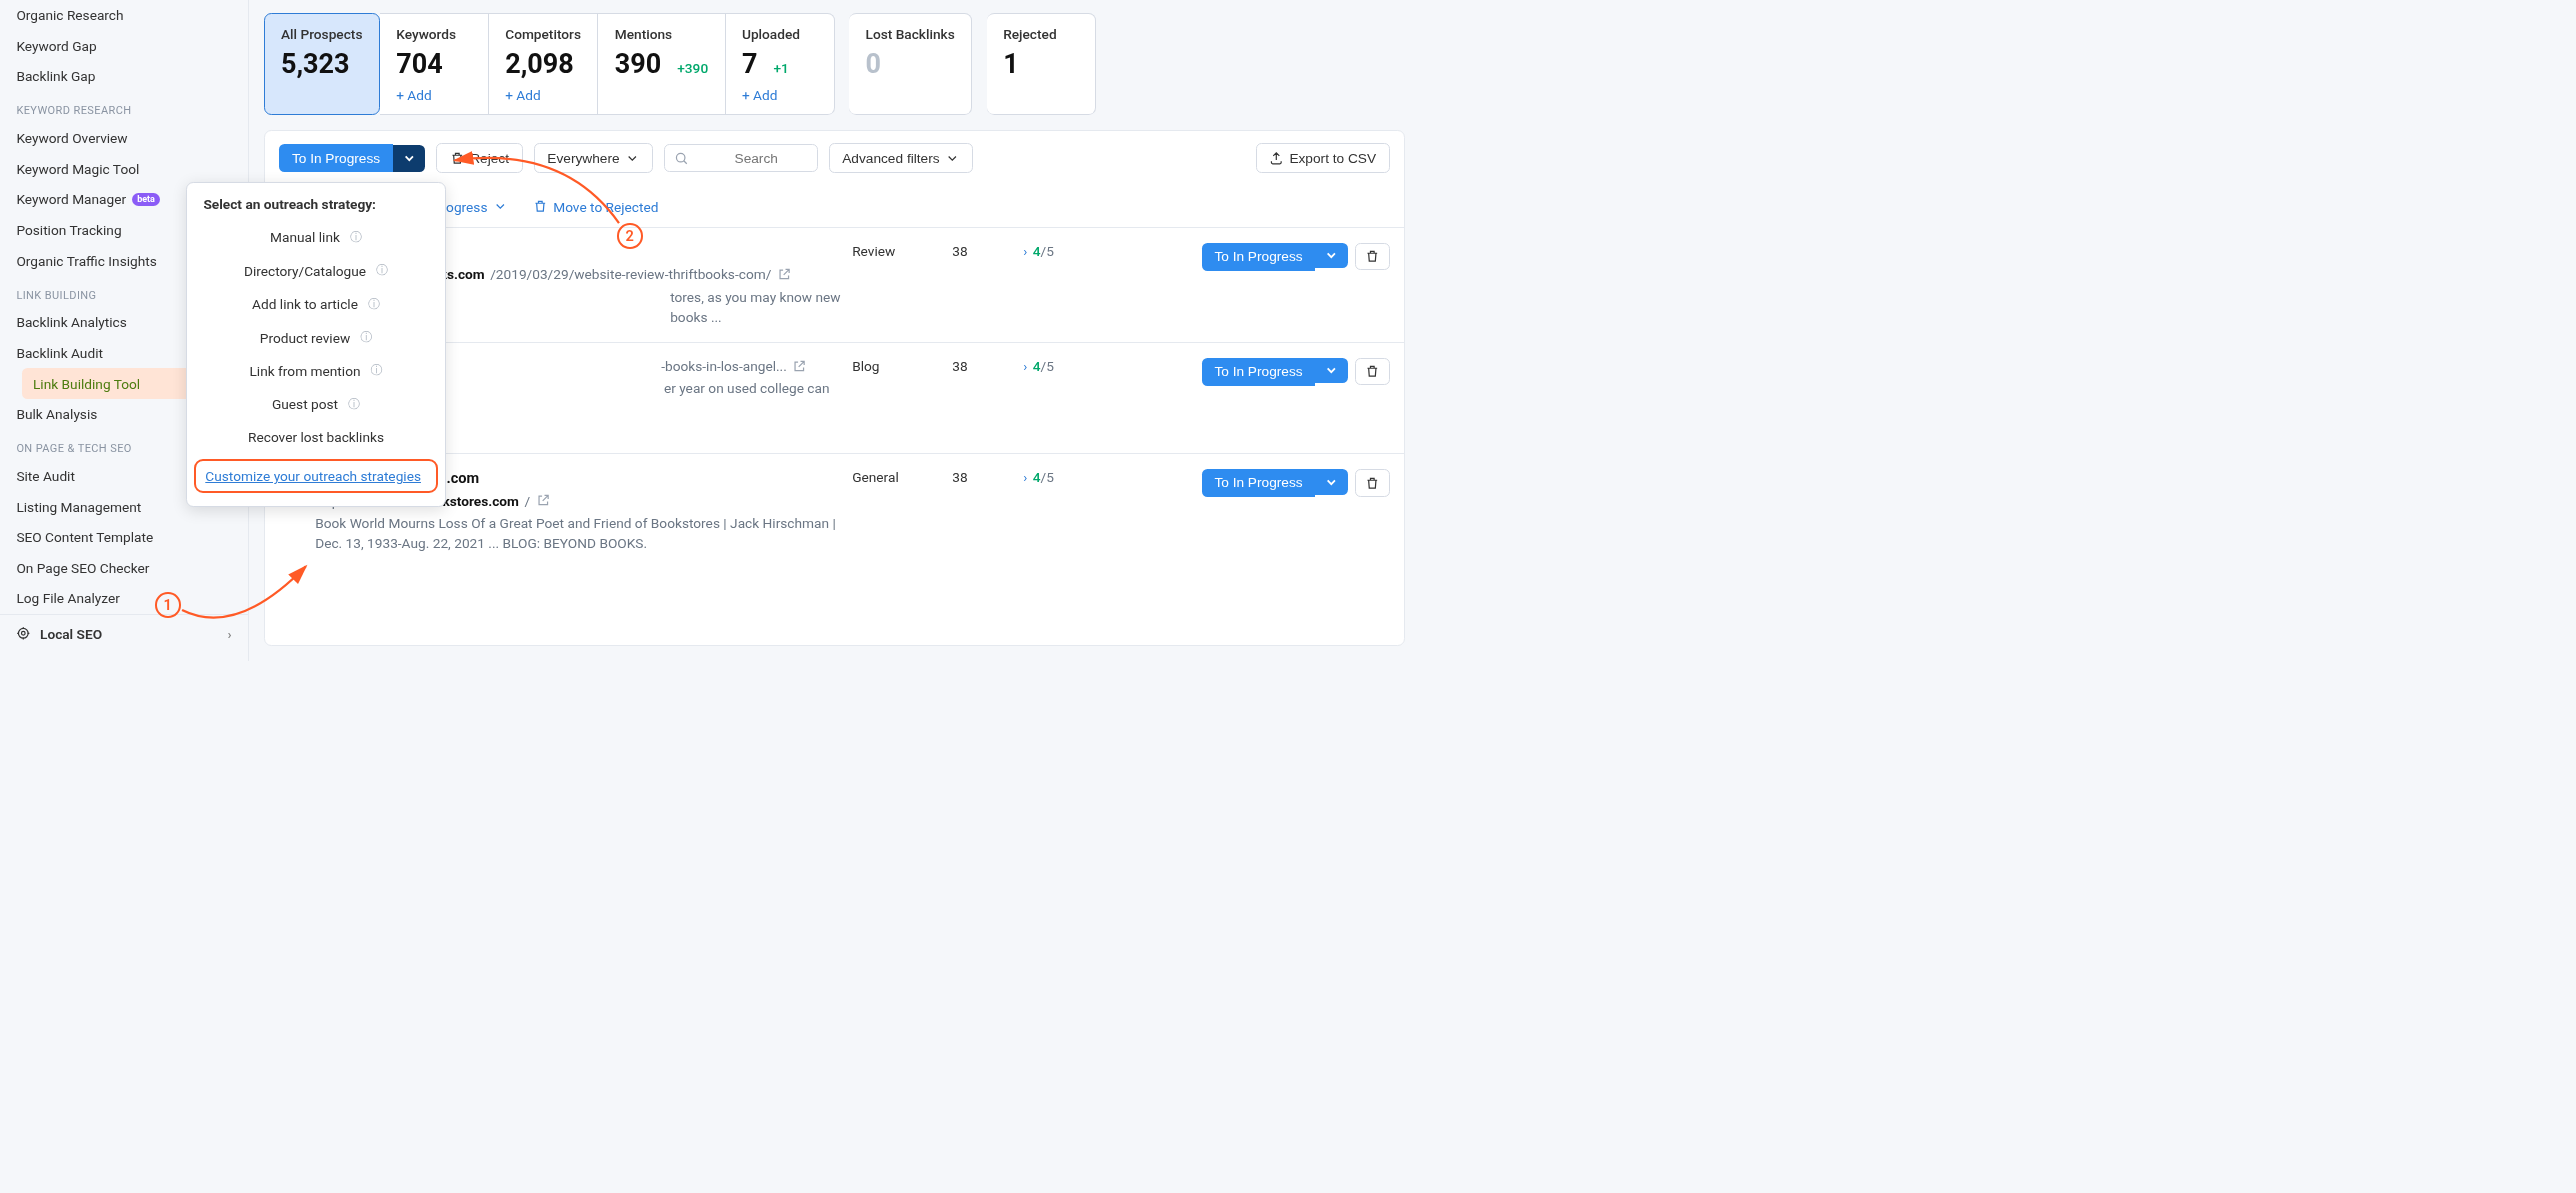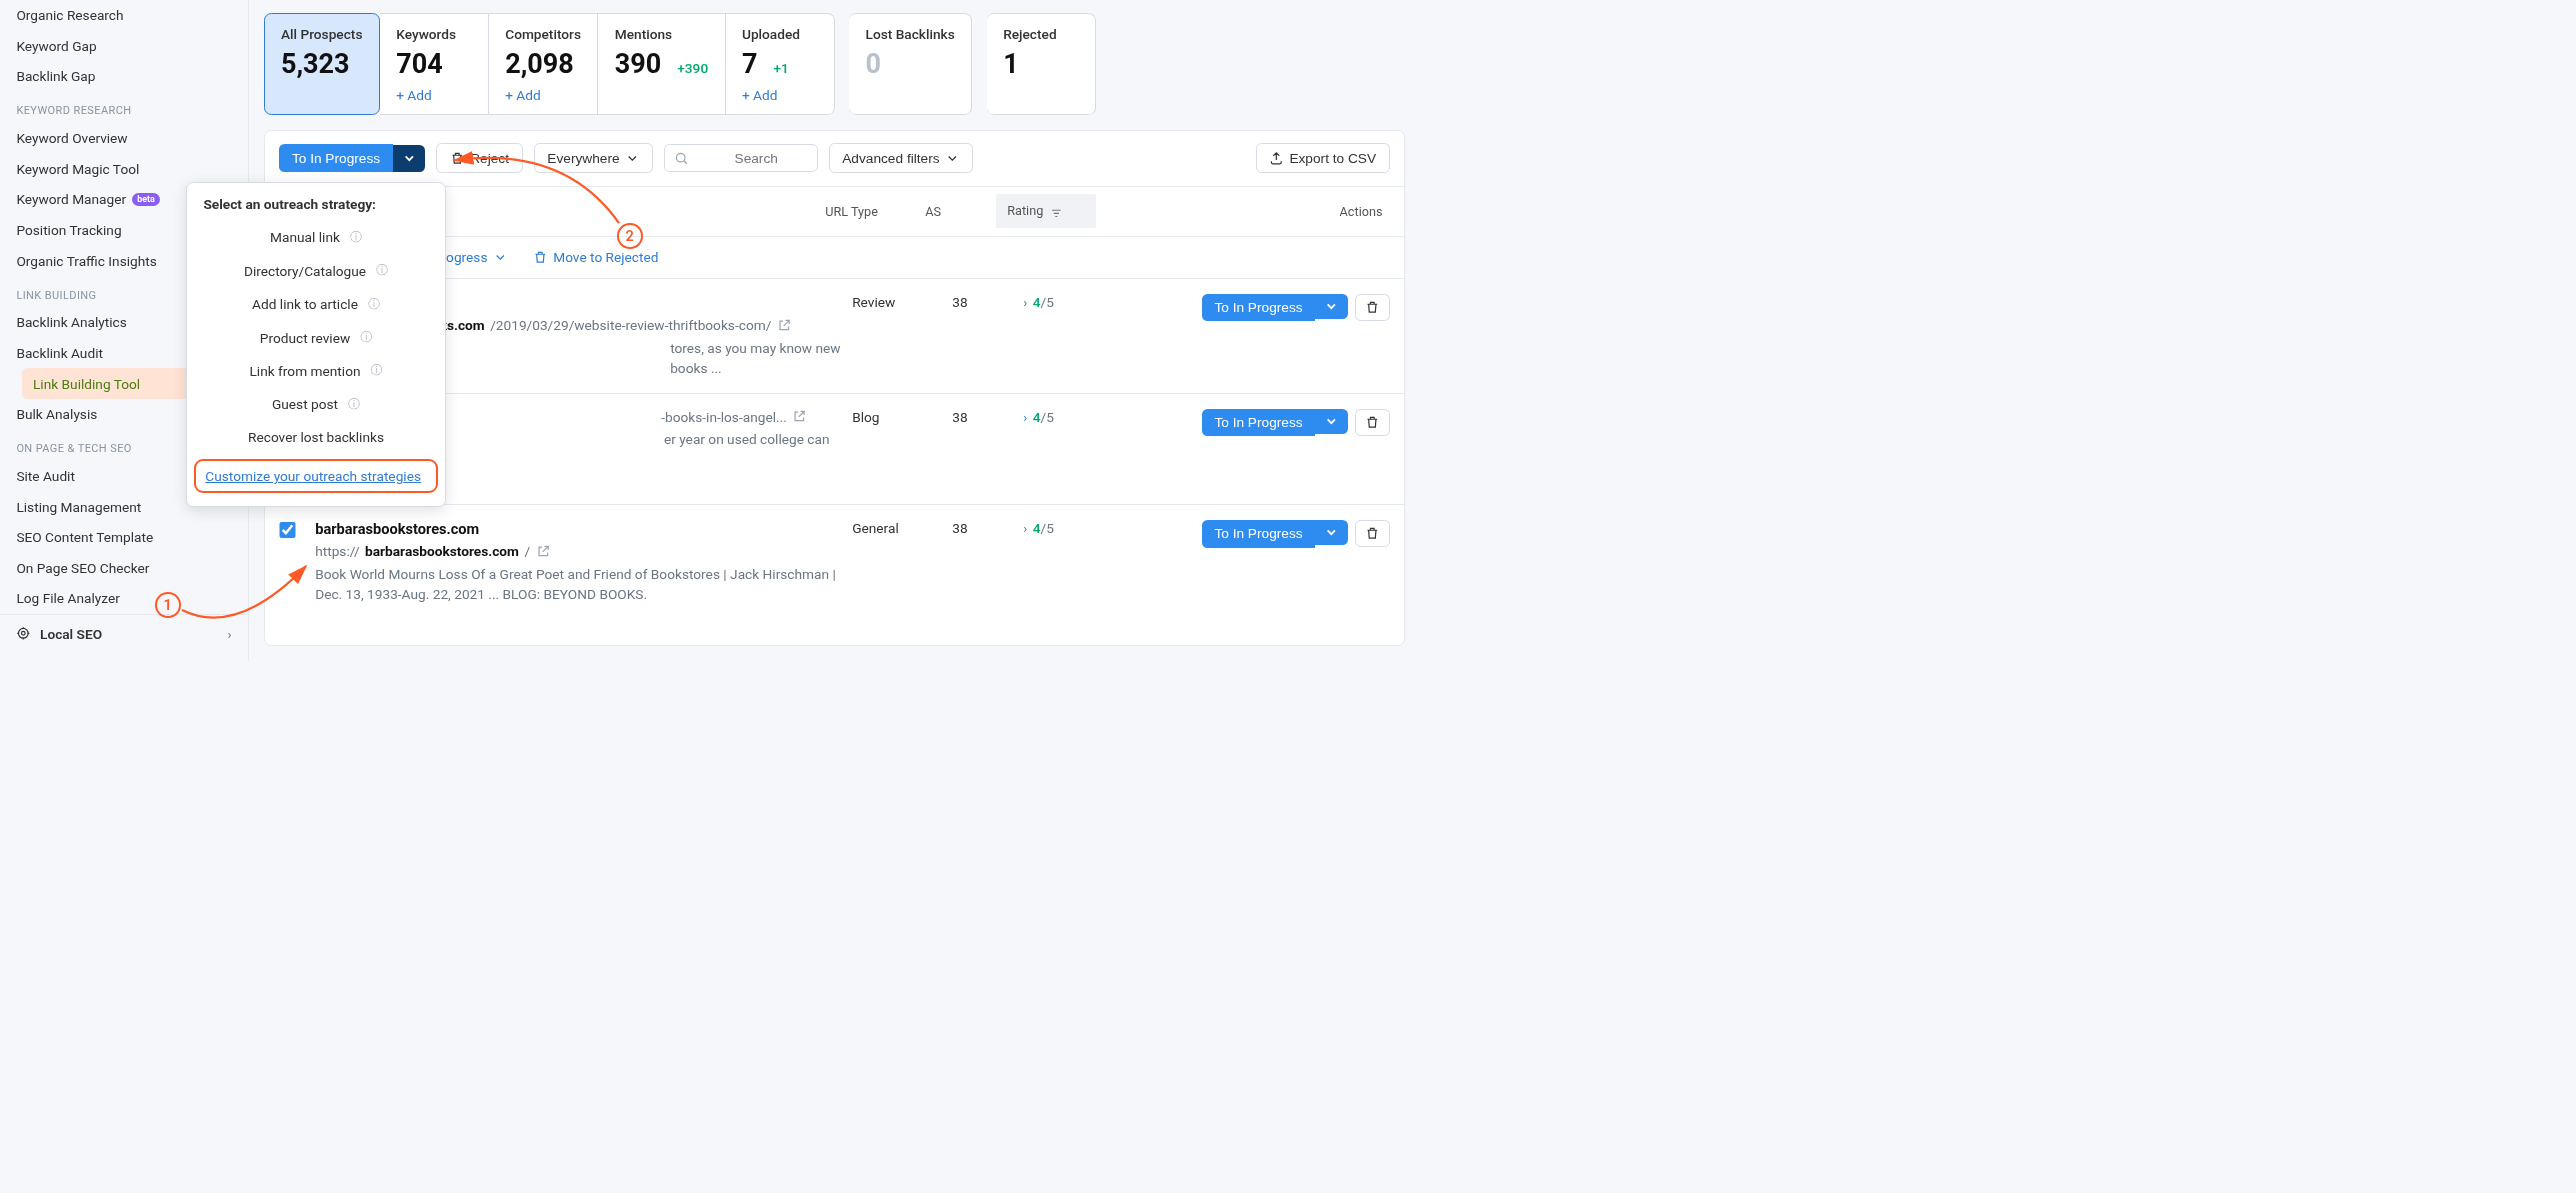--- a/index.html
+++ b/index.html
@@ -206,35 +206,20 @@
             </svg>
         </button>
         <button class="btn export-btn">
           <svg class="icon" viewBox="0 0 24 24" fill="none" stroke="currentColor" stroke-width="2">
               <path d="M12 3v12M7 8l5-5 5 5M4 17v2a2 2 0 002 2h12a2 2 0 002-2v-2"></path>
             </svg>
           <span>Export to CSV</span>
         </button>
       </div>
 
-      <div class="thead">
-        <div class="col-url">
-          <div>URL Example and Snippet</div>
-          <div class="sub">domains</div>
-        </div>
-        <div class="col-type">URL Type</div>
-        <div class="col-as">AS</div>
-        <div class="col-rating">
-          <span>Rating</span>
-          <svg class="icon" style="width:12.7px;margin-left:3.6px;vertical-align:middle" viewBox="0 0 24 24" fill="none" stroke="#6b7684" stroke-width="2">
-              <path d="M4 8h16M7 14h10M10 20h4"></path>
-            </svg>
-        </div>
-        <div class="col-actions">Actions</div>
-      </div>
 
       <div class="actions-row">
         <span class="black">cted</span>
         <span class="link">
           <span>Move to In Progress</span>
           <svg class="icon" viewBox="0 0 24 24" fill="none" stroke="#2e7cd6" stroke-width="2">
               <path d="M6 9l6 6 6-6"></path>
             </svg>
         </span>
         <span class="link">

